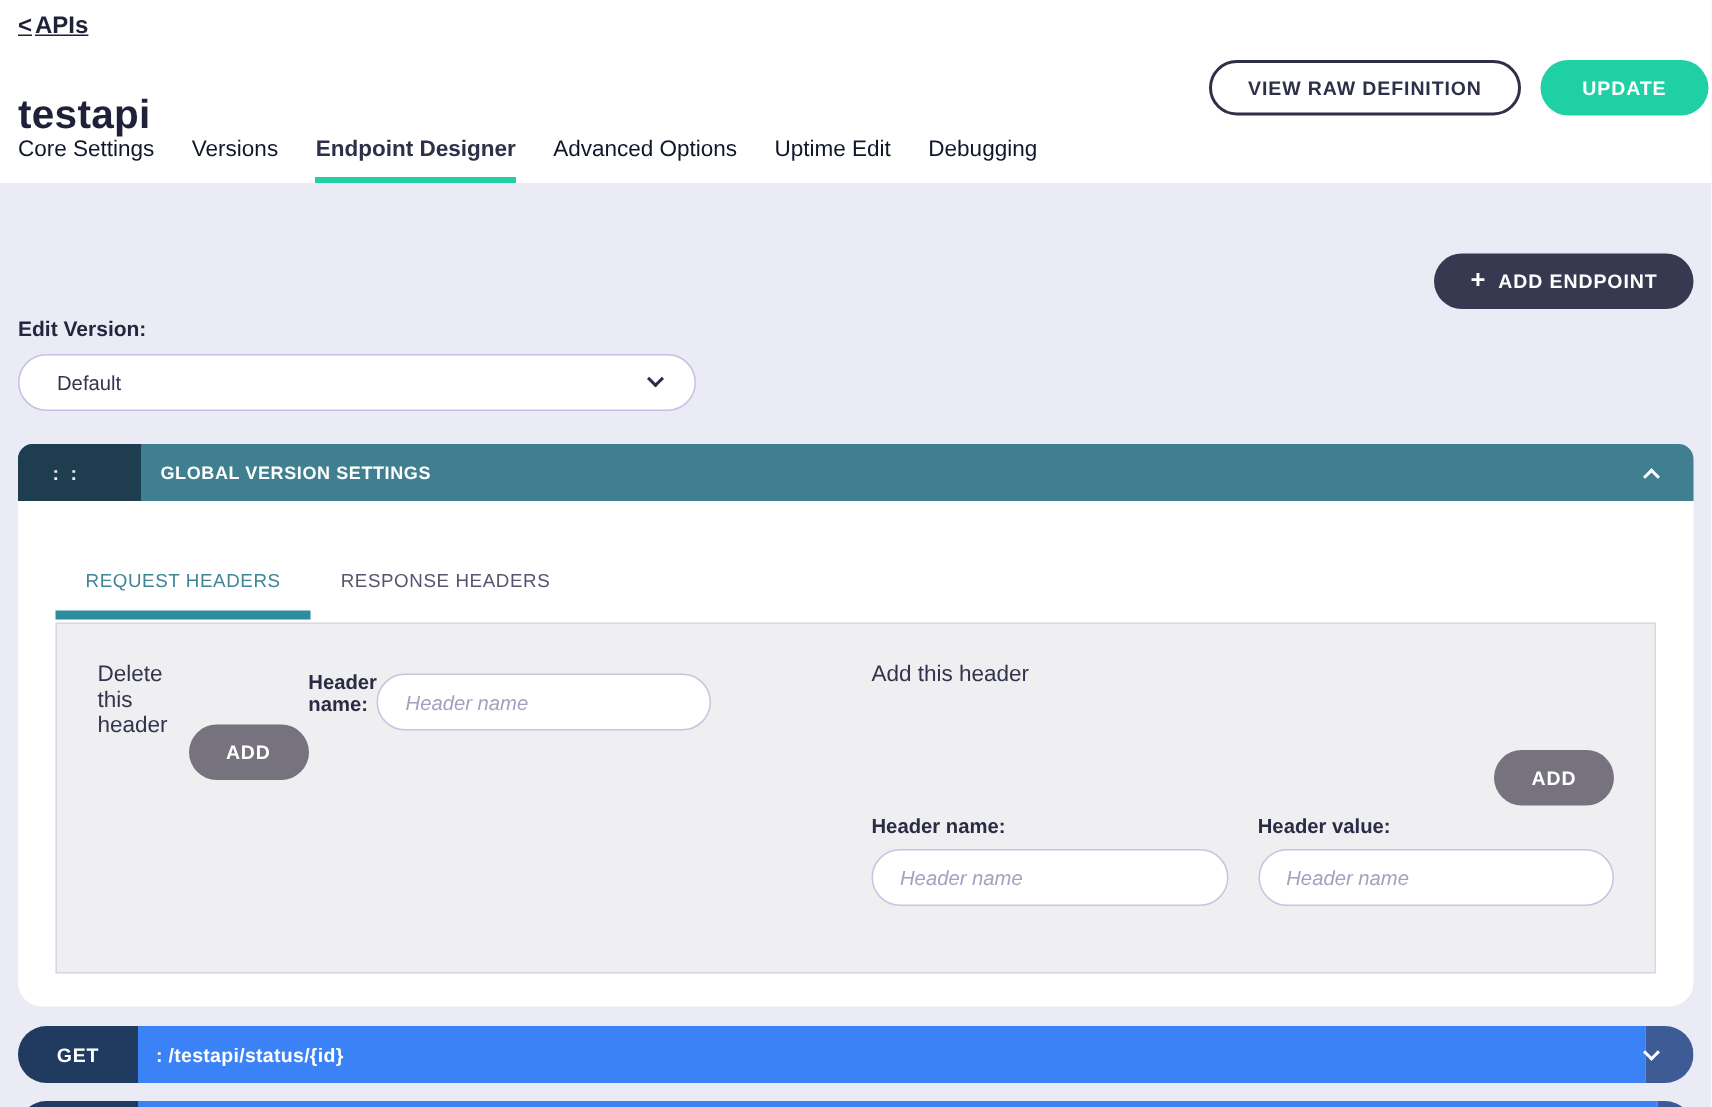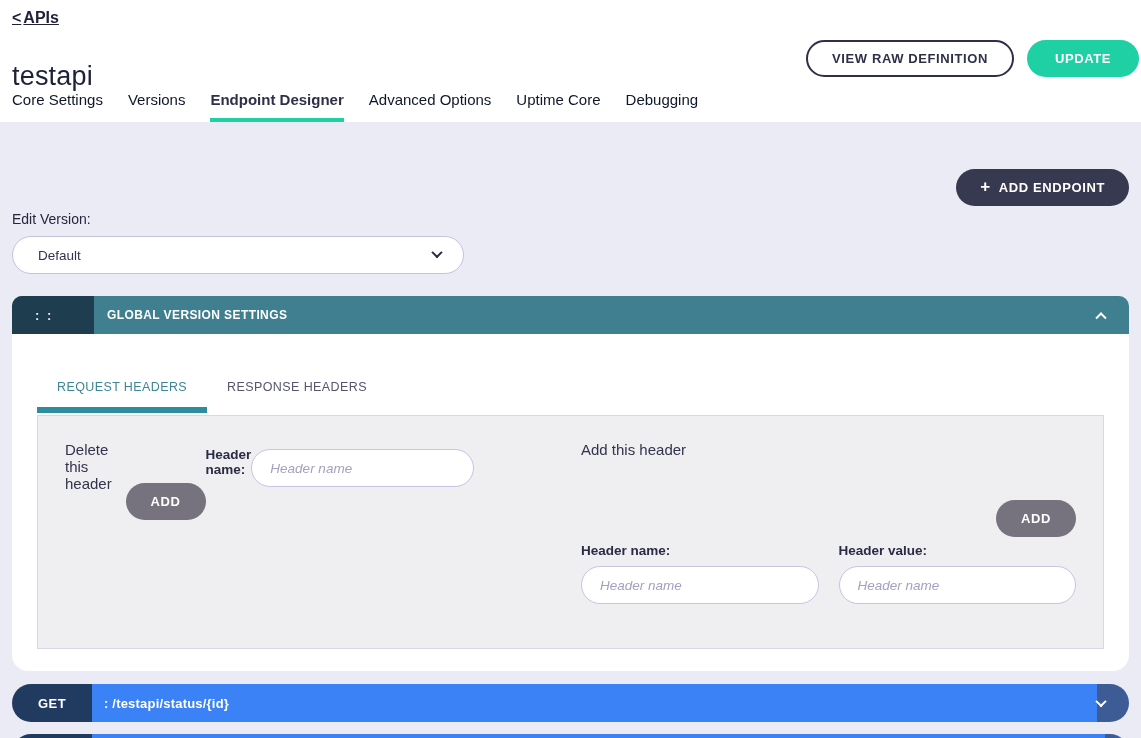--- a/index.html
+++ b/index.html
@@ -7,21 +7,21 @@
   body { font-family:"Liberation Sans", sans-serif; color:#24263e; }
   .page { position:relative; width:1141px; height:738px; overflow:hidden; background:#fff; }
 
   
   .top { background:#fff; padding:9px 0 0 0; }
   .breadcrumb { display:inline-block; margin-left:12px; font-size:16px; font-weight:bold;
                 color:#1f2138; text-decoration:underline; cursor:pointer; }
   .breadcrumb .bc-icon { font-weight:bold; margin-right:2px; }
   .title-row { display:flex; align-items:center; justify-content:space-between;
                margin:8px 0 0 0; padding-left:12px; height:46px; }
-  .page-title { font-size:27px; font-weight:normal; color:#1f2138; letter-spacing:0.2px;margin-top:36px; }
+  .page-title { font-size:27px; font-weight:bold; color:#1f2138; letter-spacing:0.2px;margin-top:36px; }
   .actions { display:flex; align-items:center; gap:13px; }
   .btn { display:inline-flex; align-items:center; justify-content:center; gap:8px;
          height:37px; border-radius:19px; font-size:13px; font-weight:bold;
          letter-spacing:0.6px; cursor:pointer; border:none; font-family:inherit; }
   .btn-outline { background:#fff; border:2px solid #2e3048; color:#2e3048; padding:0 24px; }
   .btn-dark { background:#373950; color:#fff; padding:0 22px; }
   .btn-teal { background:#1ed0a4; color:#fff; padding:0 28px; margin-right:2px; }
 
   .chev { display:inline-block; width:8px; height:8px; border-right:2px solid currentColor;
           border-bottom:2px solid currentColor; }
@@ -33,21 +33,21 @@
              cursor:pointer; }
   .nav-tab.active { color:#2e3048; font-weight:bold; border-bottom-color:#1ed0a4; }
 
   
   .main { background:#ebebf5; height:630px; padding:0 12px; }
   .add-endpoint-row { display:flex; justify-content:flex-end; padding-top:47px; }
   .btn-add-endpoint { padding:0 24px; }
   .plus { font-size:17px; font-weight:bold; line-height:1; margin-top:-2px; }
 
   .edit-version { margin-top:5px; }
-  .ev-label { display:block; font-size:14px; font-weight:normal; color:#24263e; }
+  .ev-label { display:block; font-size:14px; font-weight:bold; color:#24263e; }
   .select { position:relative; margin-top:9px; width:452px; height:38px; background:#fff;
             border:1px solid #c5c1e4; border-radius:19px; display:flex; align-items:center;
             padding:0 24px 0 25px; font-size:13.5px; color:#33344e; cursor:pointer; }
   .select .chev { position:absolute; right:22px; top:13px; color:#2b2c44; }
 
   
   .accordion { margin-top:22px; }
   .acc-header { display:flex; align-items:stretch; height:38px; border-radius:10px 10px 0 0;
                 overflow:hidden; background:#3f7f8f; cursor:pointer; }
   .acc-drag { width:82px; background:#1e3d4e; color:#e8edf0; display:flex; align-items:center;
@@ -102,21 +102,21 @@
         <button class="btn btn-outline">VIEW RAW DEFINITION</button>
         <button class="btn btn-teal">UPDATE</button>
       </div>
     </div>
 
     <nav class="nav-tabs">
       <div class="nav-tab">Core Settings</div>
       <div class="nav-tab">Versions</div>
       <div class="nav-tab active">Endpoint Designer</div>
       <div class="nav-tab">Advanced Options</div>
-      <div class="nav-tab">Uptime Core</div>
+      <div class="nav-tab">Uptime Edit</div>
       <div class="nav-tab">Debugging</div>
     </nav>
   </header>
 
   <main class="main">
 
     <div class="add-endpoint-row">
       <button class="btn btn-dark btn-add-endpoint">
         <span class="plus">+</span>
         <span>ADD ENDPOINT</span>

